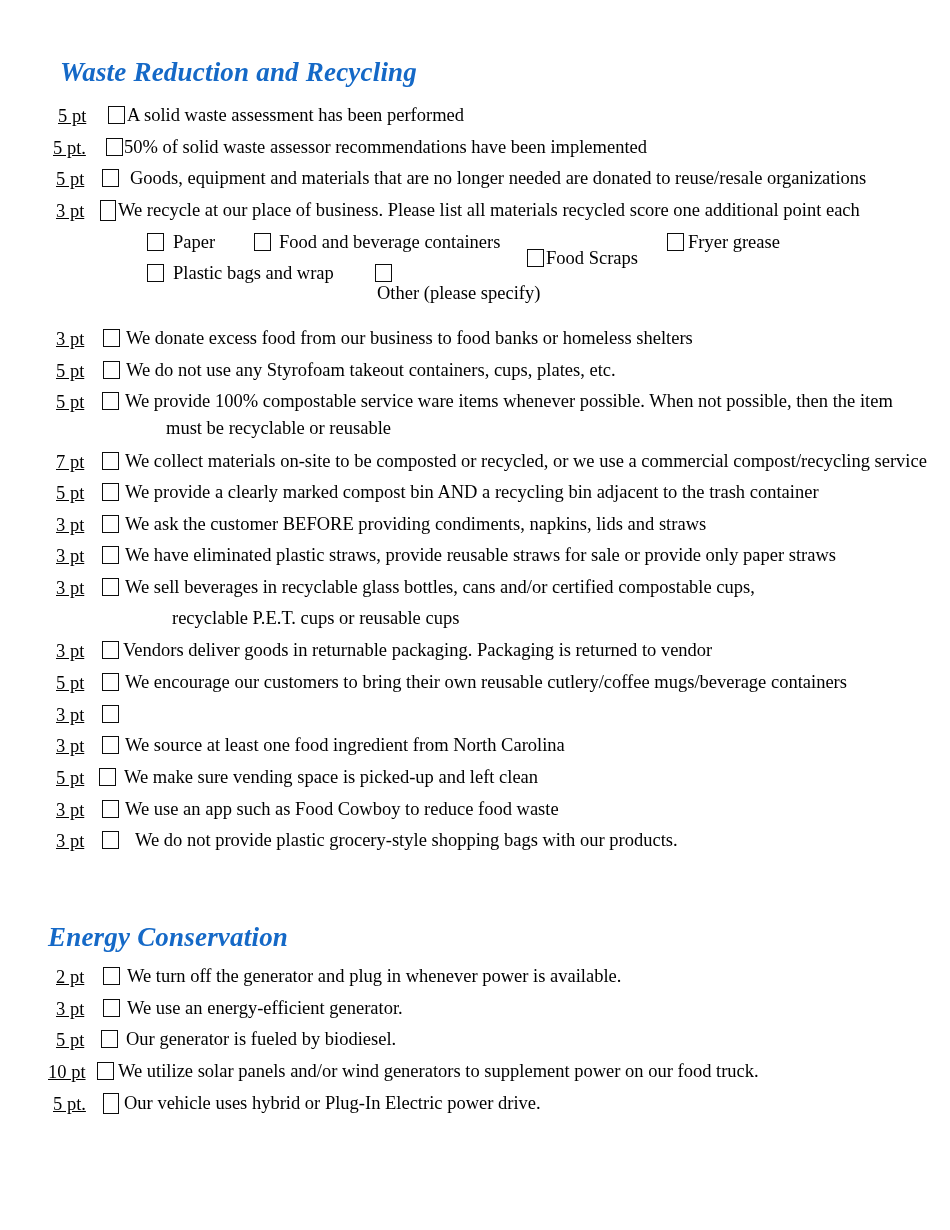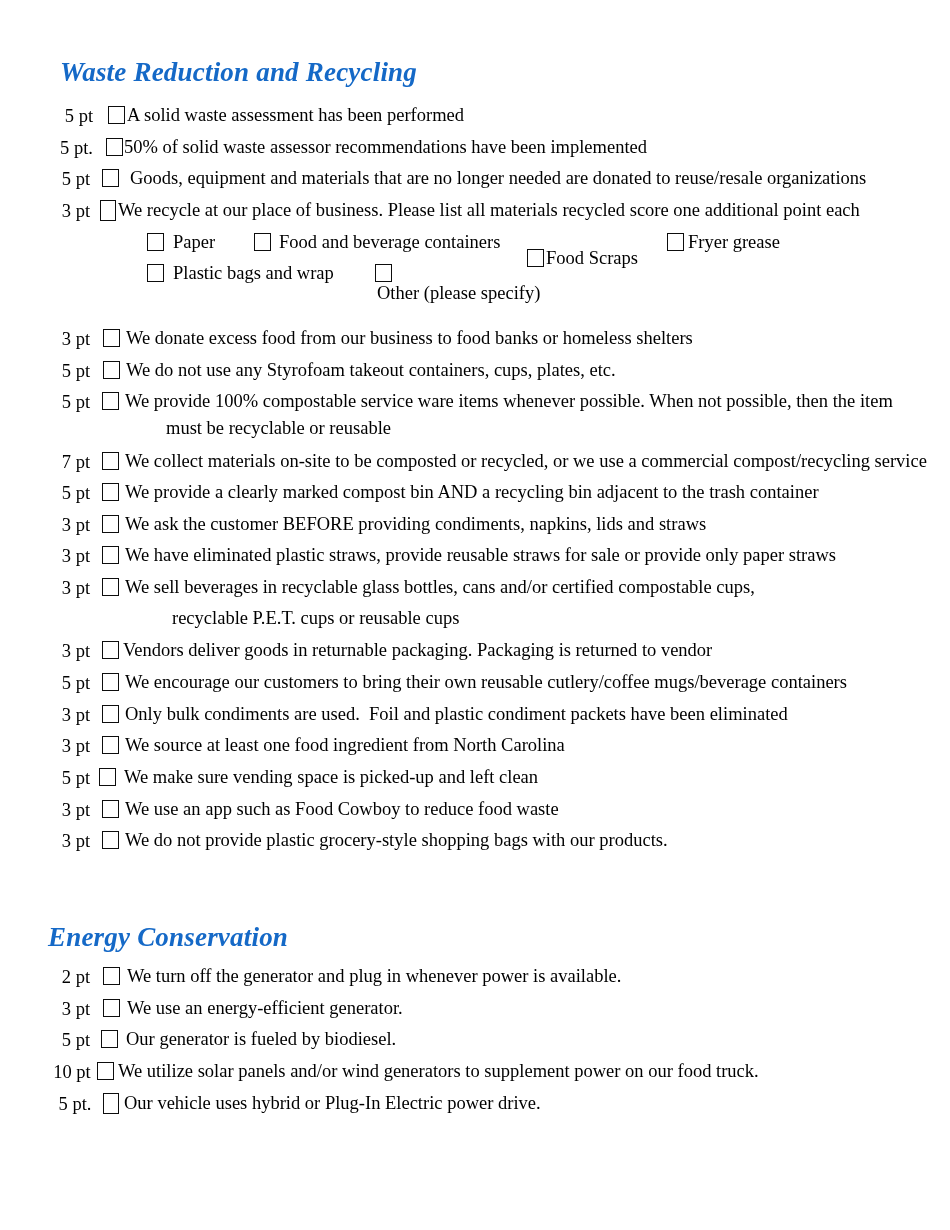--- a/index.html
+++ b/index.html
@@ -46,25 +46,26 @@
 
   
   .row {
     position: absolute;
     display: flex;
     align-items: flex-start;
     white-space: nowrap;
   }
   .pts {
     display: inline-block;
-    text-align: center;
+    text-align: left;
     font-size: 18.5px;
     line-height: 22px;
     padding-top: 1px;
     flex: 0 0 auto;
+    text-decoration: underline;
   }
   .cbox {
     display: inline-block;
     flex: 0 0 auto;
     width: 17px;
     height: 18px;
     border: 1.6px solid #0d0d0d;
     background: #ffffff;
     box-sizing: border-box;
     margin-top: 2px;
@@ -208,21 +209,20 @@
 
   <div class="row" style="left:56px; top:671px;">
     <span class="pts" style="width:40px;">5 pt</span>
     <span class="cbox" style="margin-left:6px;"></span>
     <span class="label" style="margin-left:6px;">We encourage our customers to bring their own reusable cutlery/coffee mugs/beverage containers</span>
   </div>
 
   <div class="row" style="left:56px; top:703px;">
     <span class="pts" style="width:40px;">3 pt</span>
     <span class="cbox" style="margin-left:6px;"></span>
-    <span class="label" style="margin-left:6px;">Only bulk condiments are used.  Foil and plastic condiment packets have been eliminated</span>
   </div>
 
   <div class="row" style="left:56px; top:734px;">
     <span class="pts" style="width:40px;">3 pt</span>
     <span class="cbox" style="margin-left:6px;"></span>
     <span class="label" style="margin-left:6px;">We source at least one food ingredient from North Carolina</span>
   </div>
 
   <div class="row" style="left:56px; top:766px;">
     <span class="pts" style="width:40px;">5 pt</span>
@@ -232,21 +232,21 @@
 
   <div class="row" style="left:56px; top:798px;">
     <span class="pts" style="width:40px;">3 pt</span>
     <span class="cbox" style="margin-left:6px;"></span>
     <span class="label" style="margin-left:6px;">We use an app such as Food Cowboy to reduce food waste</span>
   </div>
 
   <div class="row" style="left:56px; top:829px;">
     <span class="pts" style="width:40px;">3 pt</span>
     <span class="cbox" style="margin-left:6px;"></span>
-    <span class="label" style="margin-left:6px;">We do not provide plastic grocery-style shopping bags with our products.</span>
+    <span class="label" style="margin-left:16px;">We do not provide plastic grocery-style shopping bags with our products.</span>
   </div>
 
   <div class="section-heading" id="heading-energy" style="color: rgb(21, 105, 199);">Energy Conservation</div>
 
   <div class="row" style="left:56px; top:965px;">
     <span class="pts" style="width:40px;">2 pt</span>
     <span class="cbox" style="margin-left:7px;"></span>
     <span class="label" style="margin-left:7px;">We turn off the generator and plug in whenever power is available.</span>
   </div>
 

